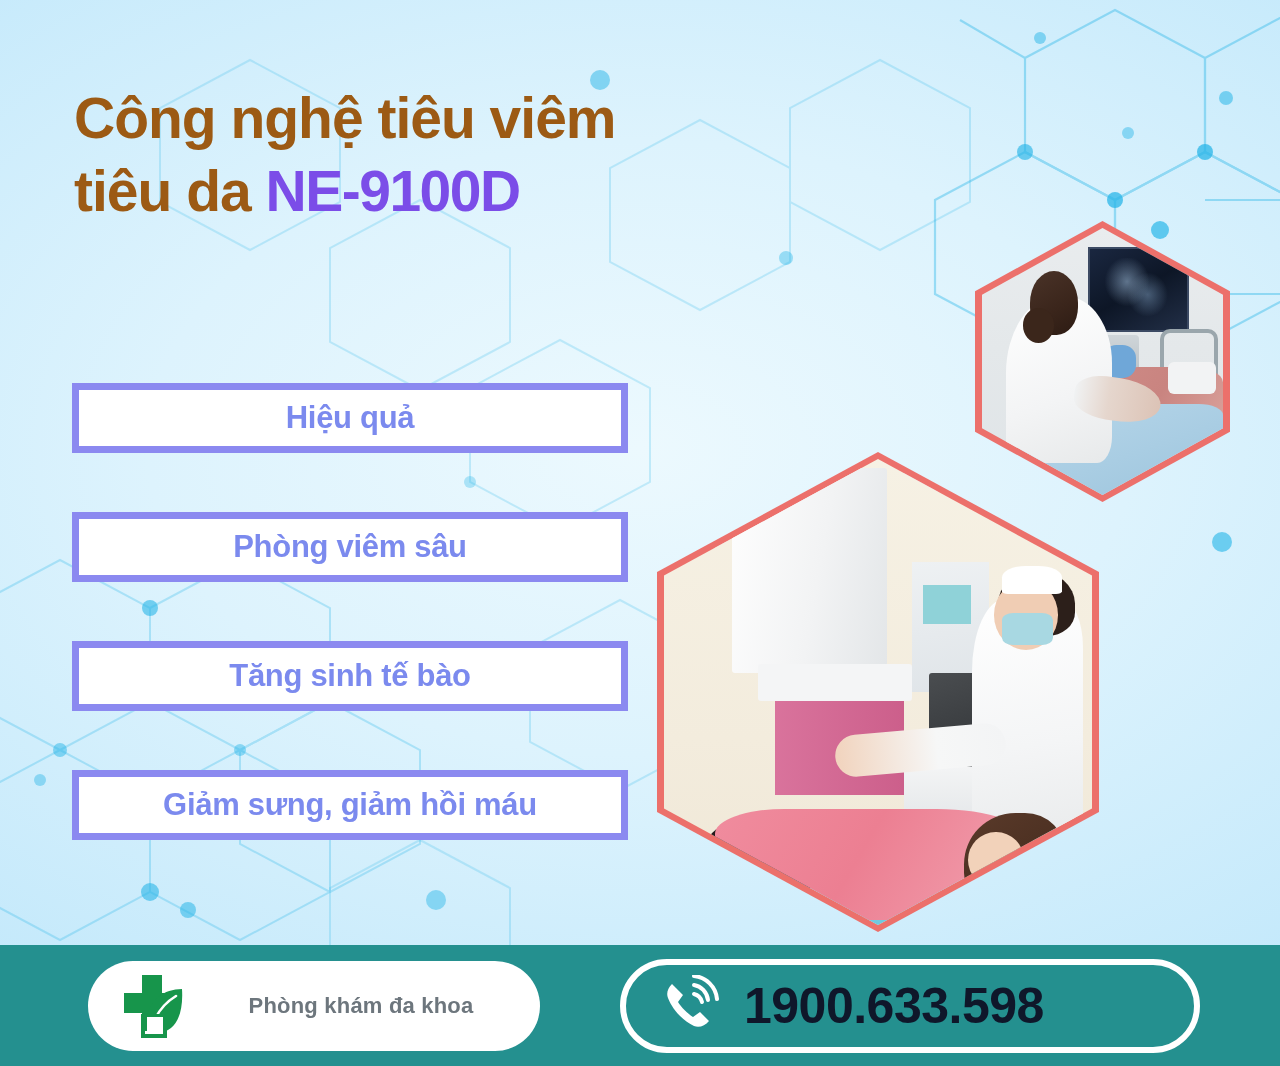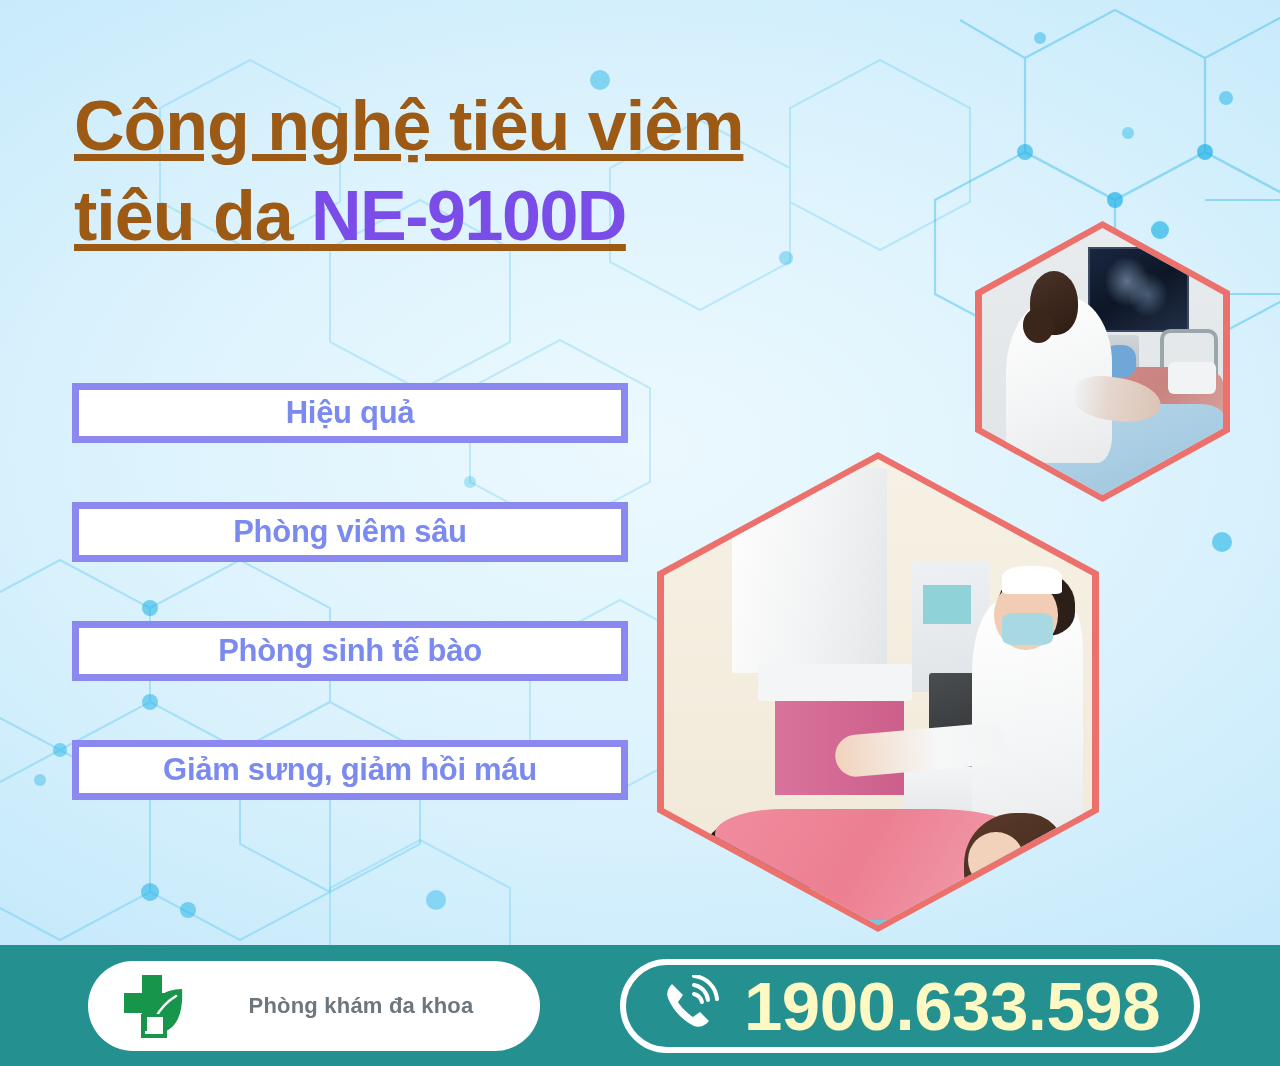--- a/index.html
+++ b/index.html
@@ -22,44 +22,43 @@
   .bg-net { position:absolute; inset:0; width:1280px; height:1066px; }
 
   
   .headline {
     position:absolute;
     left:74px; top:82px;
     width:930px;
     z-index:6;
   }
   .headline-line {
-    font-size:70px;
+    font-size:57px;
     font-weight:bold;
     letter-spacing:-1px;
     line-height:1.28;
     color:#9c5a14;
     white-space:nowrap;
-    text-decoration:underline;
   }
   .model-name {
     color:#7b4de8;
     font-weight:bold;
     letter-spacing:-1.5px;
   }
 
   
   .features {
     position:absolute;
     left:72px; top:383px;
     width:556px;
     z-index:6;
   }
   .feature-box {
     width:556px;
-    height:60px;
+    height:70px;
     border:7px solid #8b89f0;
     background:#ffffff;
     display:flex;
     align-items:center;
     justify-content:center;
     margin-bottom:59px;
   }
   .feature-box:last-child { margin-bottom:0; }
   .feature-label {
     font-size:31px;
@@ -255,20 +254,22 @@
     background:#ffffff;
     border-radius:45px;
     display:flex;
     align-items:center;
     padding-left:28px;
   }
   .clinic-logo { width:74px; height:74px; flex:0 0 74px; }
   .clinic-text {
     margin-left:14px;
     display:flex;
+    flex-direction:column;
+    align-items:center;
     justify-content:center;
     flex:1;
     padding-right:22px;
   }
   .clinic-sub {
     font-size:22px;
     font-weight:bold;
     color:#6d767d;
     letter-spacing:.2px;
     line-height:1.05;
@@ -288,23 +289,23 @@
     width:580px; height:94px;
     border:6px solid #ffffff;
     border-radius:47px;
     display:flex;
     align-items:center;
     padding-left:32px;
   }
   .phone-icon { width:62px; height:62px; flex:0 0 62px; }
   .phone-number {
     margin-left:24px;
-    font-size:69px;
-    font-weight:bold;
-    color:#fef9c3;
+    font-size:50px;
+    font-weight:bold;
+    color:#0f172a;
     letter-spacing:-0.5px;
     white-space:nowrap;
   }
 </style>
 </head>
 <body>
 
 <div id="banner">
 
   <svg class="bg-net" viewBox="0 0 1280 1066" preserveAspectRatio="none">
@@ -378,21 +379,21 @@
   </div>
 
   <div class="features">
     <div class="feature-box">
       <span class="feature-label">Hiệu quả</span>
     </div>
     <div class="feature-box">
       <span class="feature-label">Phòng viêm sâu</span>
     </div>
     <div class="feature-box">
-      <span class="feature-label">Phòng sinh tế bào</span>
+      <span class="feature-label">Tăng sinh tế bào</span>
     </div>
     <div class="feature-box">
       <span class="feature-label">Giảm sưng, giảm hồi máu</span>
     </div>
   </div>
 
   <div class="hex hex-frame hex-small">
     <div class="hex-inner">
       <div class="photo-ultrasound">
         <div class="us-cart"></div>

